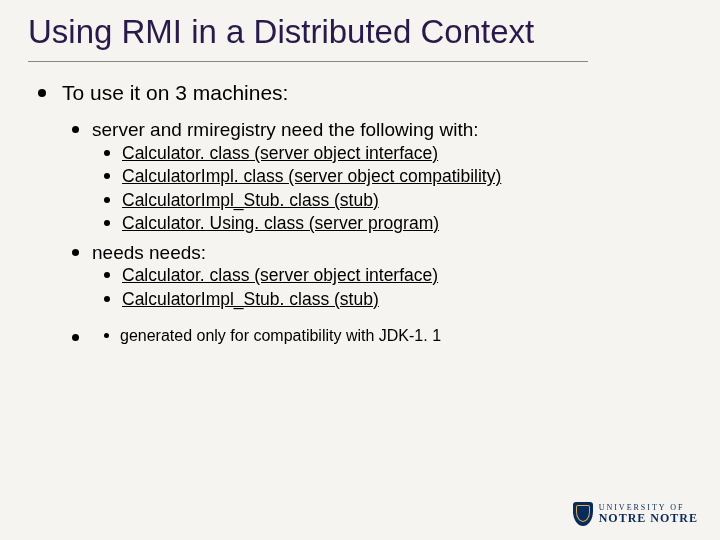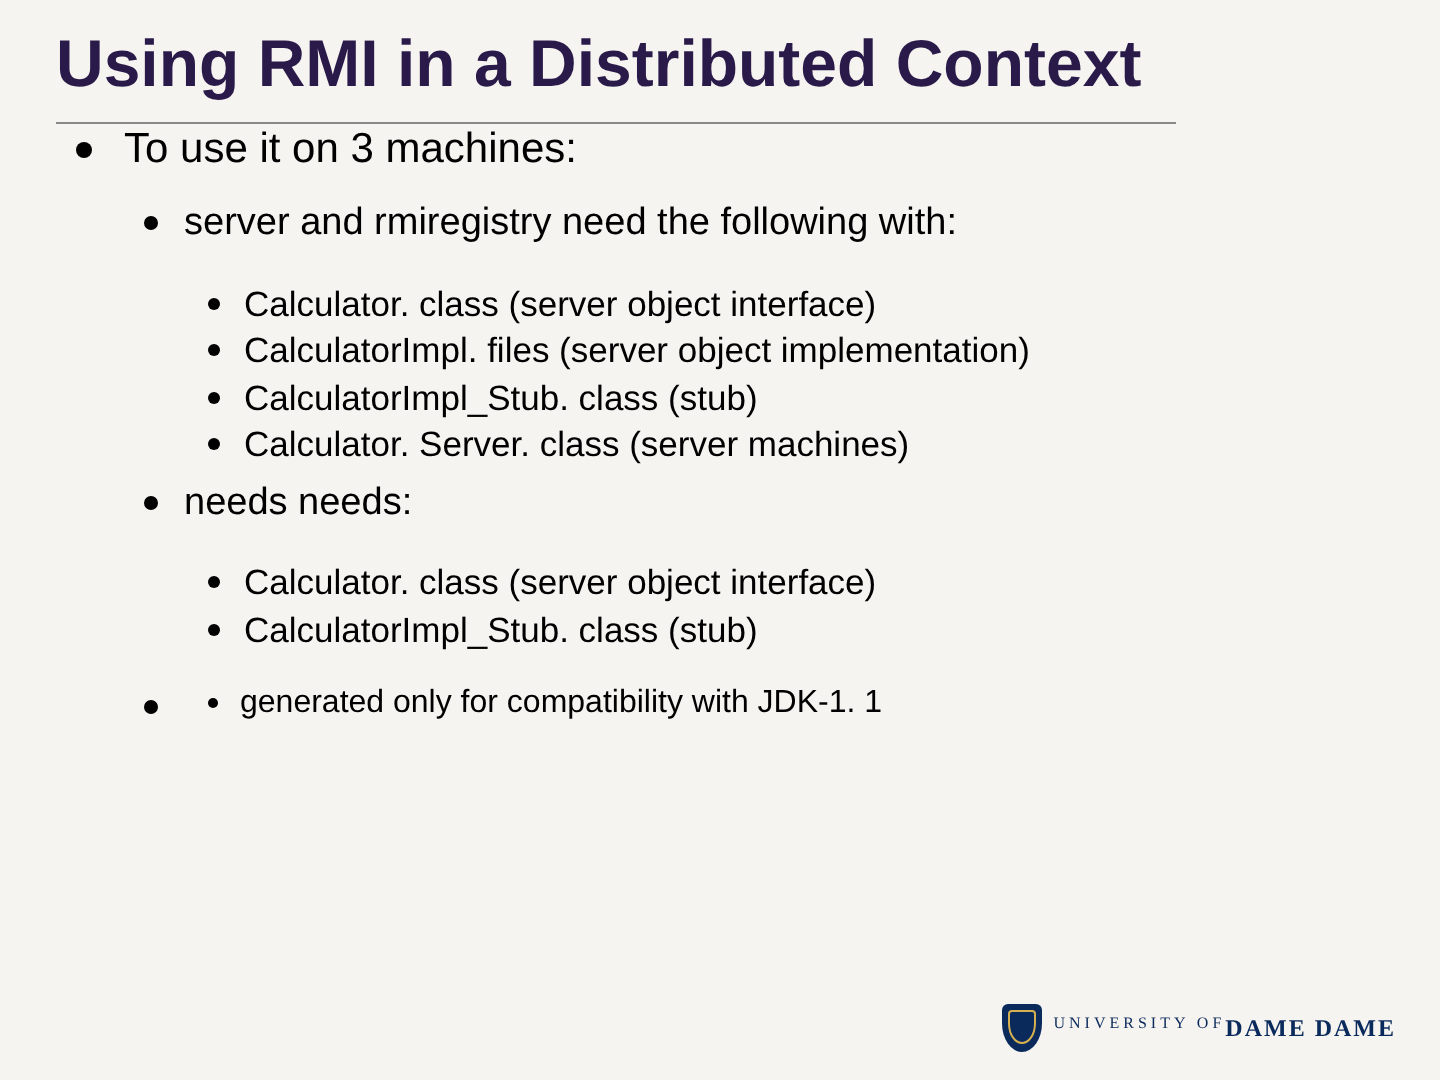--- a/index.html
+++ b/index.html
@@ -10,25 +10,26 @@
     font-family: Arial, Helvetica, sans-serif;
     color: #000;
     position: relative;
     overflow: hidden;
   }
   .slide {
     padding: 14px 28px 0 28px;
   }
   .title {
     font-size: 33px;
-    font-weight: bold;
+    font-weight: normal;
     color: #2a1a4a;
     line-height: 1.12;
     border-bottom: 1px solid #888;
     padding-bottom: 10px;
+    margin-bottom: 18px;
     width: 560px;
   }
   .bullets-l1 {
     list-style: none;
     padding-left: 0;
   }
   .bullets-l1 > li {
     position: relative;
     padding-left: 34px;
     font-size: 21px;
@@ -63,22 +64,23 @@
     left: 10px;
     top: 8px;
     width: 7px;
     height: 7px;
     background: #000;
     border-radius: 50%;
   }
   .bullets-l3 {
     list-style: none;
     padding-left: 0;
-    margin-top: 17px;
+    margin-top: 0;
     margin-bottom: 6px;
+    text-decoration: underline;
   }
   .bullets-l3 > li {
     position: relative;
     padding-left: 30px;
     font-size: 17.5px;
     line-height: 1.28;
     margin-bottom: 1px;
   }
   .bullets-l3 > li::before {
     content: "";
@@ -128,21 +130,21 @@
   }
   .logo-shield::after {
     content: "";
     position: absolute;
     left: 3px; right: 3px; top: 3px; bottom: 4px;
     border: 1px solid #d4b050;
     border-radius: 2px 2px 50% 50% / 2px 2px 60% 60%;
   }
   .logo-text {
     display: flex;
-    flex-direction: row;
+    flex-direction: column;
     font-family: Georgia, 'Times New Roman', serif;
     color: #0a2a5c;
     line-height: 1;
   }
   .logo-text .u {
     font-size: 8px;
     letter-spacing: 2px;
   }
   .logo-text .nd {
     font-size: 12px;
@@ -157,23 +159,23 @@
   <h1 class="title">Using RMI in a Distributed Context</h1>
 
   <ul class="bullets-l1">
     <li>
       <span>To use it on 3 machines:</span>
       <ul class="bullets-l2">
         <li>
           <span>server and rmiregistry need the following with:</span>
           <ul class="bullets-l3">
             <li><span>Calculator. class (server object interface)</span></li>
-            <li><span>CalculatorImpl. files (server object implementation)</span></li>
+            <li><span>CalculatorImpl. class (server object compatibility)</span></li>
             <li><span>CalculatorImpl_Stub. class (stub)</span></li>
-            <li><span>Calculator. Server. class (server machines)</span></li>
+            <li><span>Calculator. Using. class (server program)</span></li>
           </ul>
         </li>
         <li>
           <span>needs needs:</span>
           <ul class="bullets-l3">
             <li><span>Calculator. class (server object interface)</span></li>
             <li><span>CalculatorImpl_Stub. class (stub)</span></li>
           </ul>
         </li>
         <li>
@@ -183,15 +185,15 @@
         </li>
       </ul>
     </li>
   </ul>
 </div>
 
 <div class="logo">
   <div class="logo-shield"></div>
   <div class="logo-text">
     <span class="u">UNIVERSITY OF</span>
-    <span class="nd">DAME DAME</span>
+    <span class="nd">NOTRE NOTRE</span>
   </div>
 </div>
 
 </body></html>

